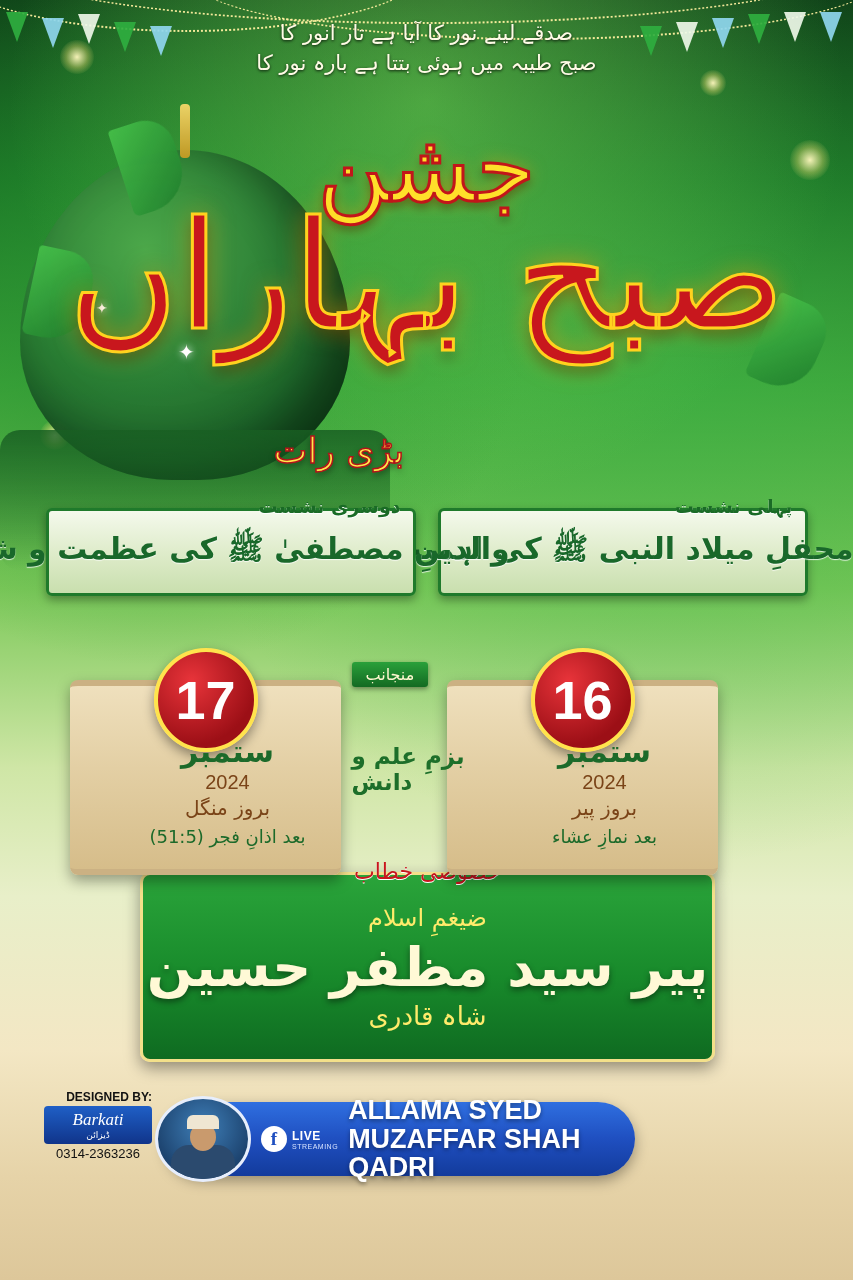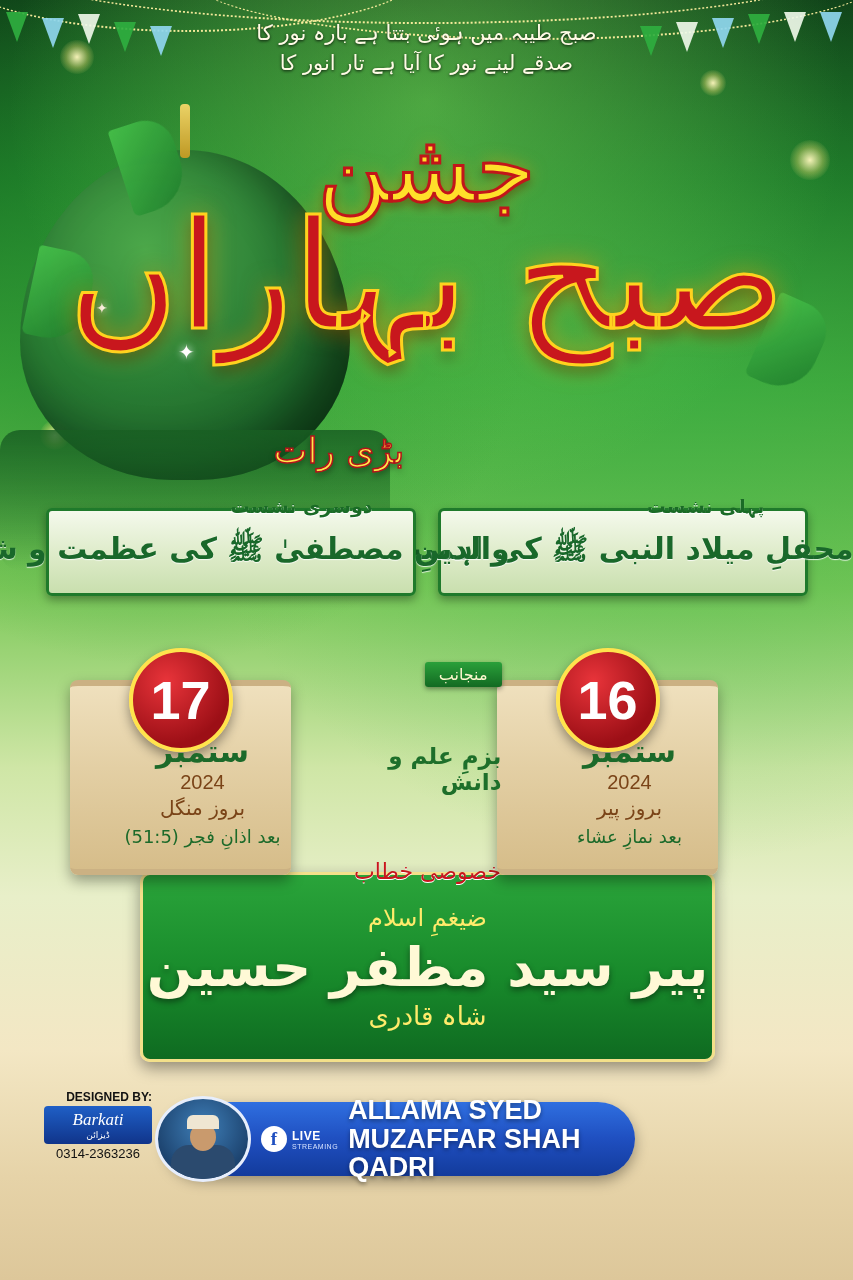--- a/index.html
+++ b/index.html
@@ -139,37 +139,37 @@
   .session {
     position: relative;
     width: 370px; height: 88px;
     background: linear-gradient(180deg, #f4f9ec 0%, #dfeccb 50%, #c9dfae 100%);
     border: 3px solid #1f7a2b;
     border-radius: 6px;
     box-shadow: 0 4px 10px rgba(0,0,0,0.35);
     display: flex; align-items: center; justify-content: center;
   }
   .session-label {
-    position: absolute; top: -16px; right: 40px;
+    position: absolute; top: -16px; right: 12px;
     font-size: 19px; color: #1a6b26; font-weight: bold;
     text-shadow: 0 1px 0 #fff;
   }
   .session-text {
     font-size: 30px; color: #19682a; font-weight: bold;
     text-shadow: 0 1px 1px rgba(255,255,255,0.8);
   }
 
   
   .scrolls {
     position: absolute; top: 632px; left: 0; width: 853px; height: 250px;
     z-index: 5;
   }
   .scroll {
     position: absolute; top: 48px;
-    width: 221px; height: 195px;
+    width: 271px; height: 195px;
     background: linear-gradient(180deg, #efe0bd 0%, #e3cfa4 45%, #d6bd8a 100%);
     border-radius: 8px;
     box-shadow: 0 6px 14px rgba(0,0,0,0.35);
     border-top: 6px solid #cbb183;
     border-bottom: 6px solid #cbb183;
   }
   .scroll.right { right: 135px; }
   .scroll.left  { left: 70px; }
   .scroll-inner {
     position: relative; width: 100%; height: 100%;
@@ -187,21 +187,21 @@
     width: 104px; height: 104px; border-radius: 50%;
     background: radial-gradient(circle at 35% 30%, #e8343a, #9c0f16 70%);
     border: 4px solid #ffe34d;
     color: #fff; font-size: 54px; font-weight: bold;
     display: flex; align-items: center; justify-content: center;
     box-shadow: 0 5px 12px rgba(0,0,0,0.4);
   }
 
   .middle-tag {
     position: absolute; left: 50%; top: 30px; transform: translateX(-50%);
-    width: 150px; text-align: right;
+    width: 150px; text-align: left;
   }
   .tag-ribbon {
     display: inline-block;
     background: linear-gradient(180deg, #2aa03a, #136a22);
     color: #fff8d0; font-size: 16px; padding: 3px 14px;
     border-radius: 3px; box-shadow: 0 2px 5px rgba(0,0,0,0.4);
   }
   .tag-line1 { margin-top: 56px; font-size: 23px; color: #1d6f2a; font-weight: bold; }
   .tag-line2 { font-size: 23px; color: #1d6f2a; font-weight: bold; }
 
@@ -345,22 +345,22 @@
 
   <div class="dome"></div>
   <div class="dome-base"></div>
   <div class="green-flag" style="left:120px; top:120px; transform:rotate(-18deg);"></div>
   <div class="green-flag" style="left:30px; top:250px; transform:rotate(12deg);"></div>
   <div class="green-flag" style="left:760px; top:300px; transform:rotate(24deg);"></div>
   <div class="sparkle" style="left:178px; top:340px;">✦</div>
   <div class="sparkle" style="left:96px; top:300px; font-size:14px;">✦</div>
 
   <div class="top-couplet urdu">
+    <div>صدقے لینے نور کا آیا ہے تار انور کا</div>
     <div>صبح طیبہ میں ہوئی بتتا ہے بارہ نور کا</div>
-    <div>صدقے لینے نور کا آیا ہے تار انور کا</div>
   </div>
 
   <div class="title-wrap">
     <div class="title-jashn urdu">جشن</div>
     <div class="title-subh urdu">صبح بہاراں</div>
   </div>
   <div class="title-badi urdu">بڑی رات</div>
 
   <div class="sessions">
     <div class="session">

